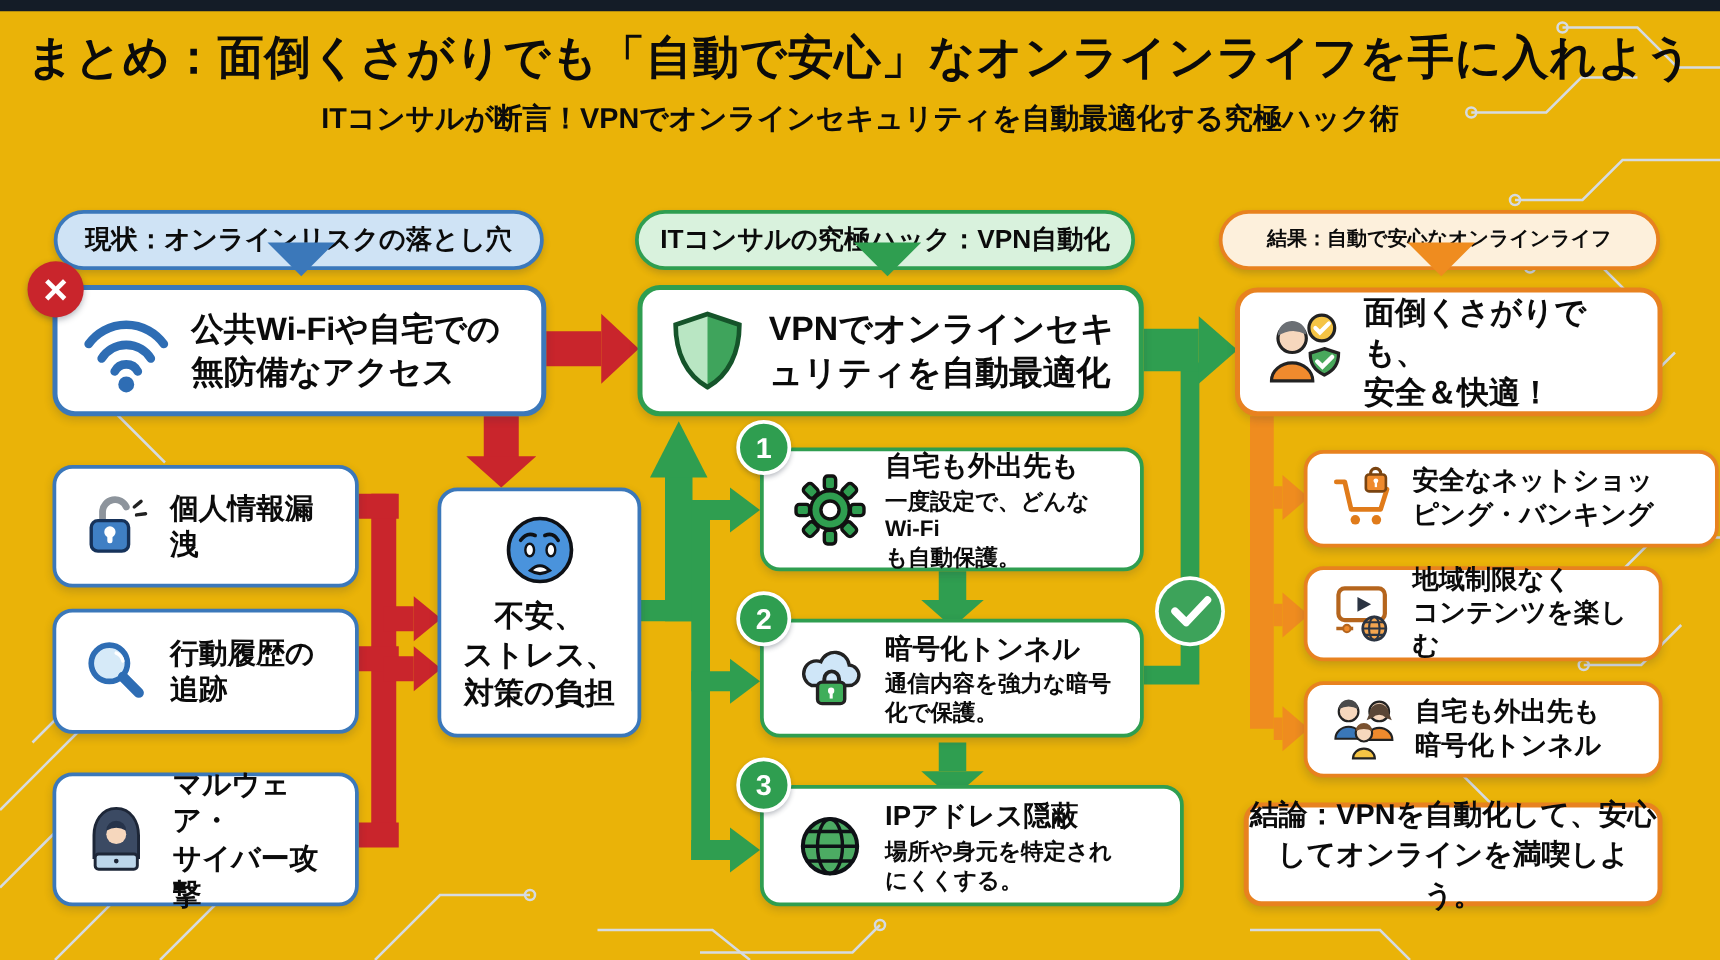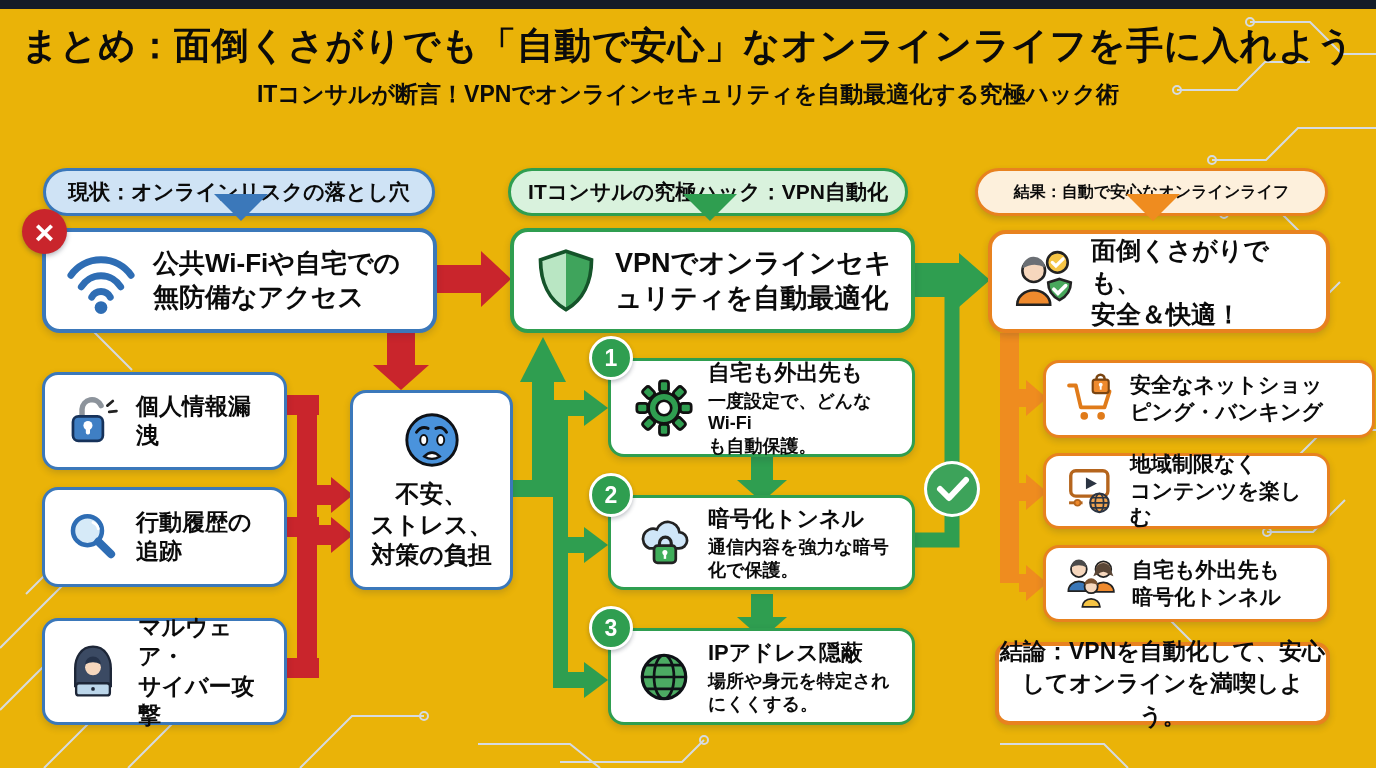--- a/index.html
+++ b/index.html
@@ -268,21 +268,21 @@
     <div>
       <div class="step-title">暗号化トンネル</div>
       <div class="step-body">通信内容を強力な暗号
 化で保護。</div>
     </div>
   </div>
 
   <div class="num-badge" style="left:589px;top:606px;">
     <span>3</span>
     </div>
-  <div class="box b-green row" style="left:608px;top:628px;width:307px;height:97px;padding-left:24px;">
+  <div class="box b-green row" style="left:608px;top:628px;width:339px;height:97px;padding-left:24px;">
     <svg class="icon" width="58" height="58" viewBox="0 0 64 64">
       <circle cx="32" cy="32" r="24" fill="#4cab63" stroke="#0e1116" stroke-width="3.5"></circle>
       <ellipse cx="32" cy="32" rx="11" ry="24" fill="none" stroke="#0e1116" stroke-width="3"></ellipse>
       <path d="M8 32 h48 M12.5 19 h39 M12.5 45 h39" stroke="#0e1116" stroke-width="3" fill="none"></path>
     </svg>
     <div>
       <div class="step-title">IPアドレス隠蔽</div>
       <div class="step-body">場所や身元を特定され
 にくくする。</div>
     </div>

